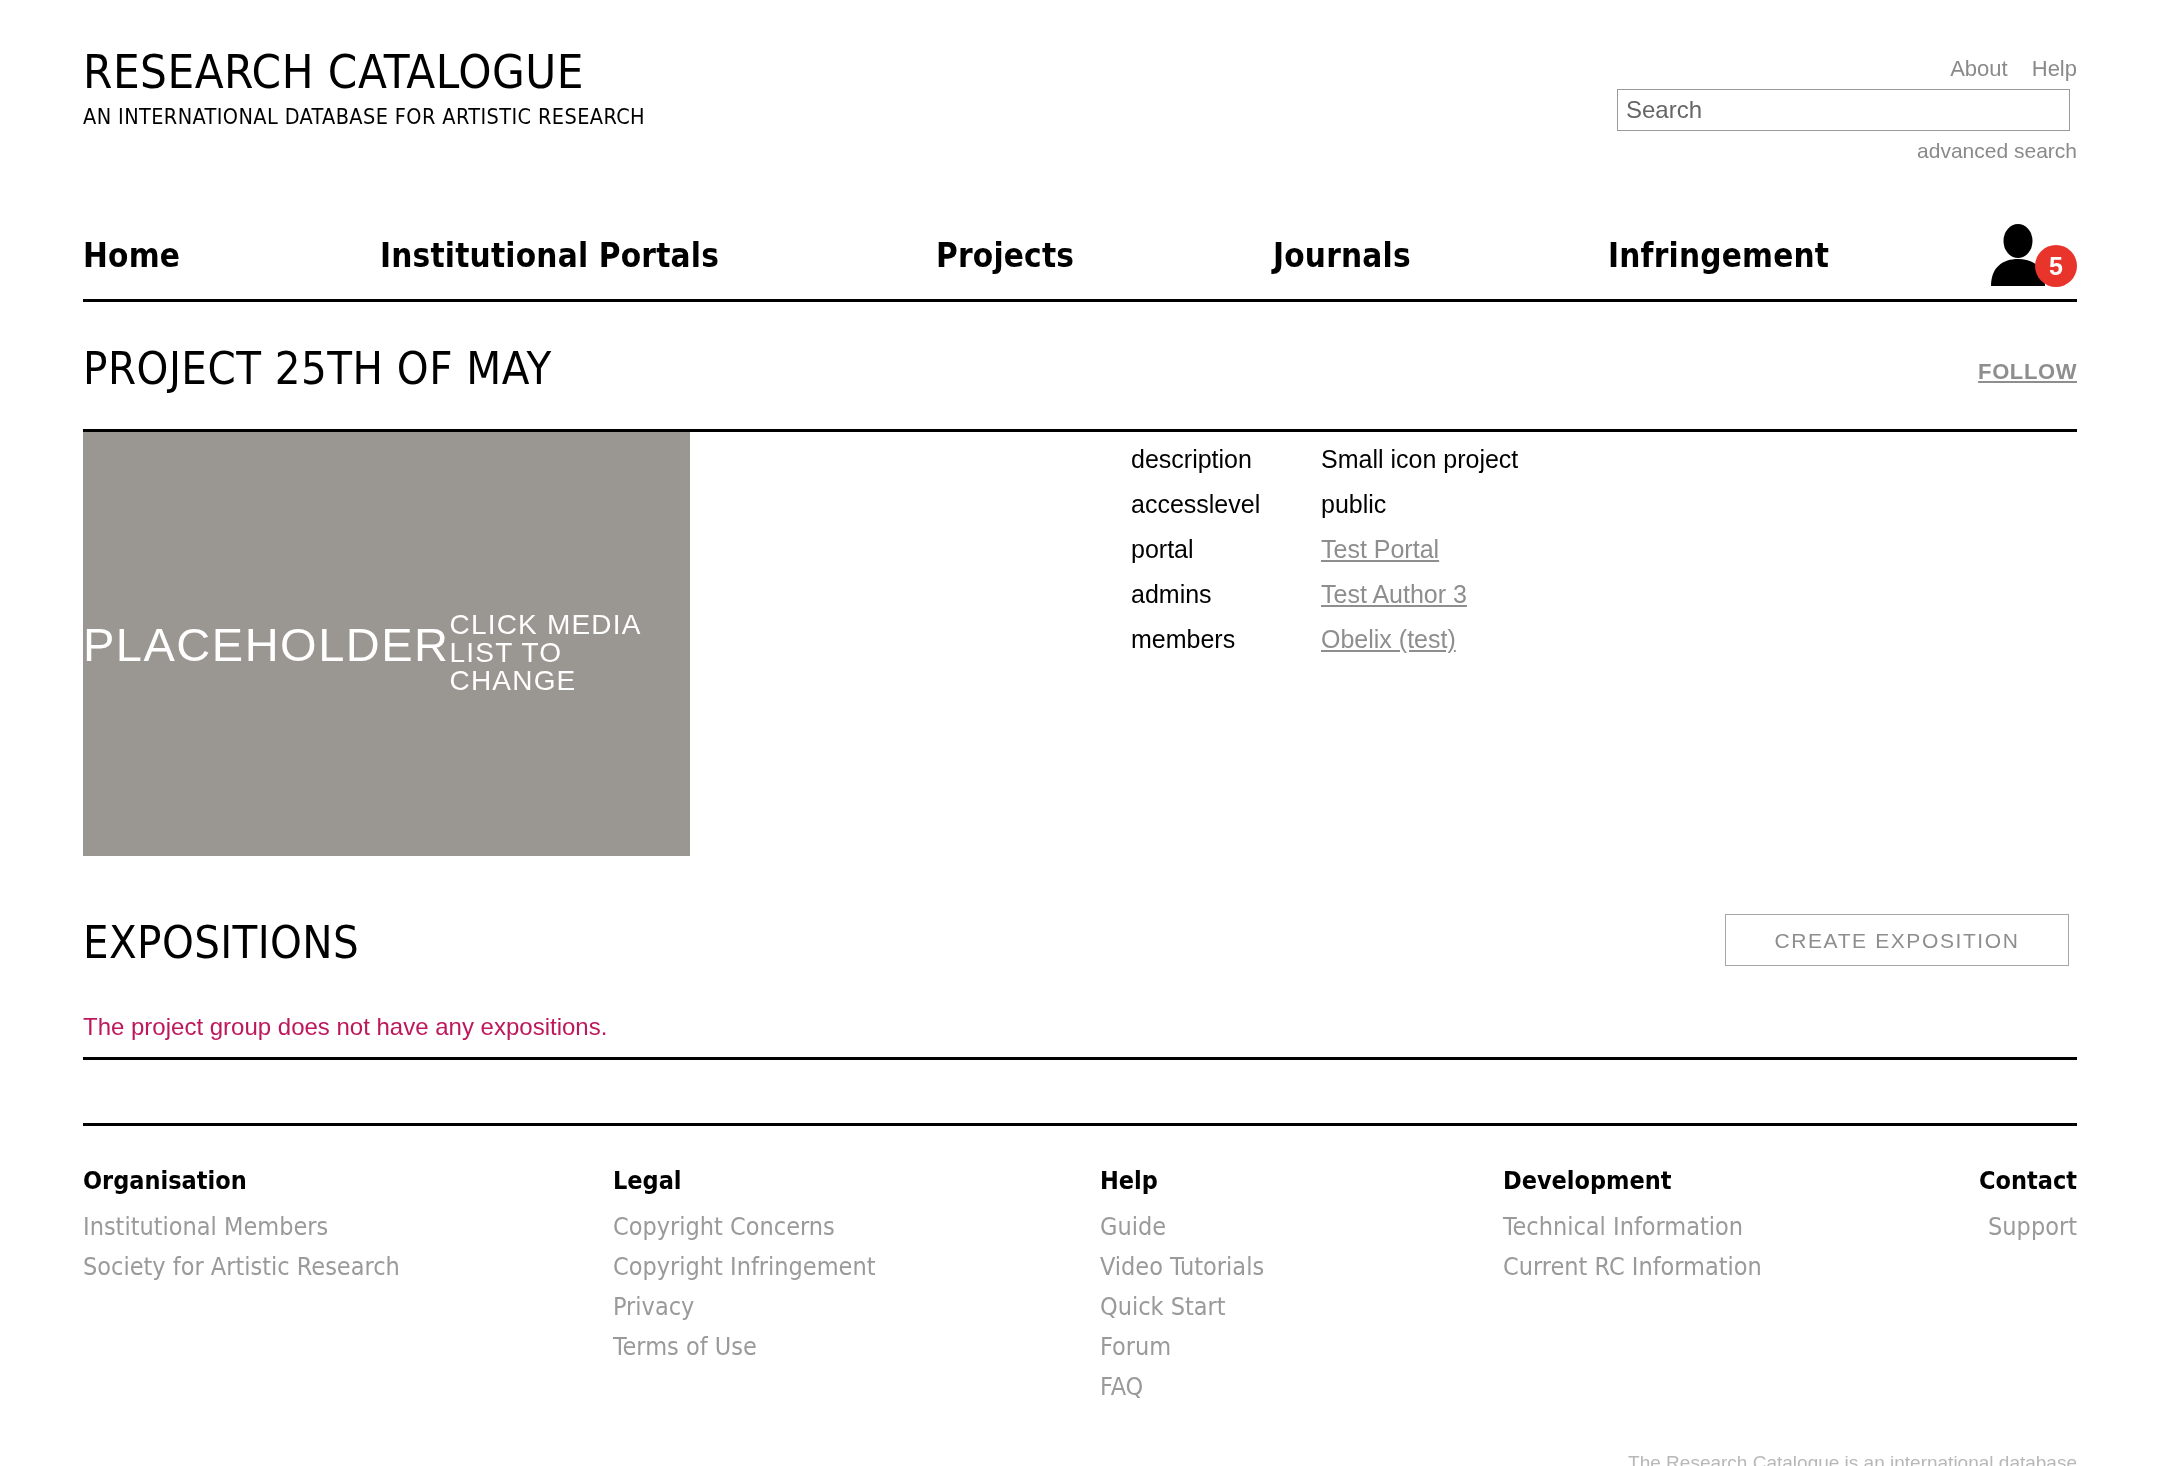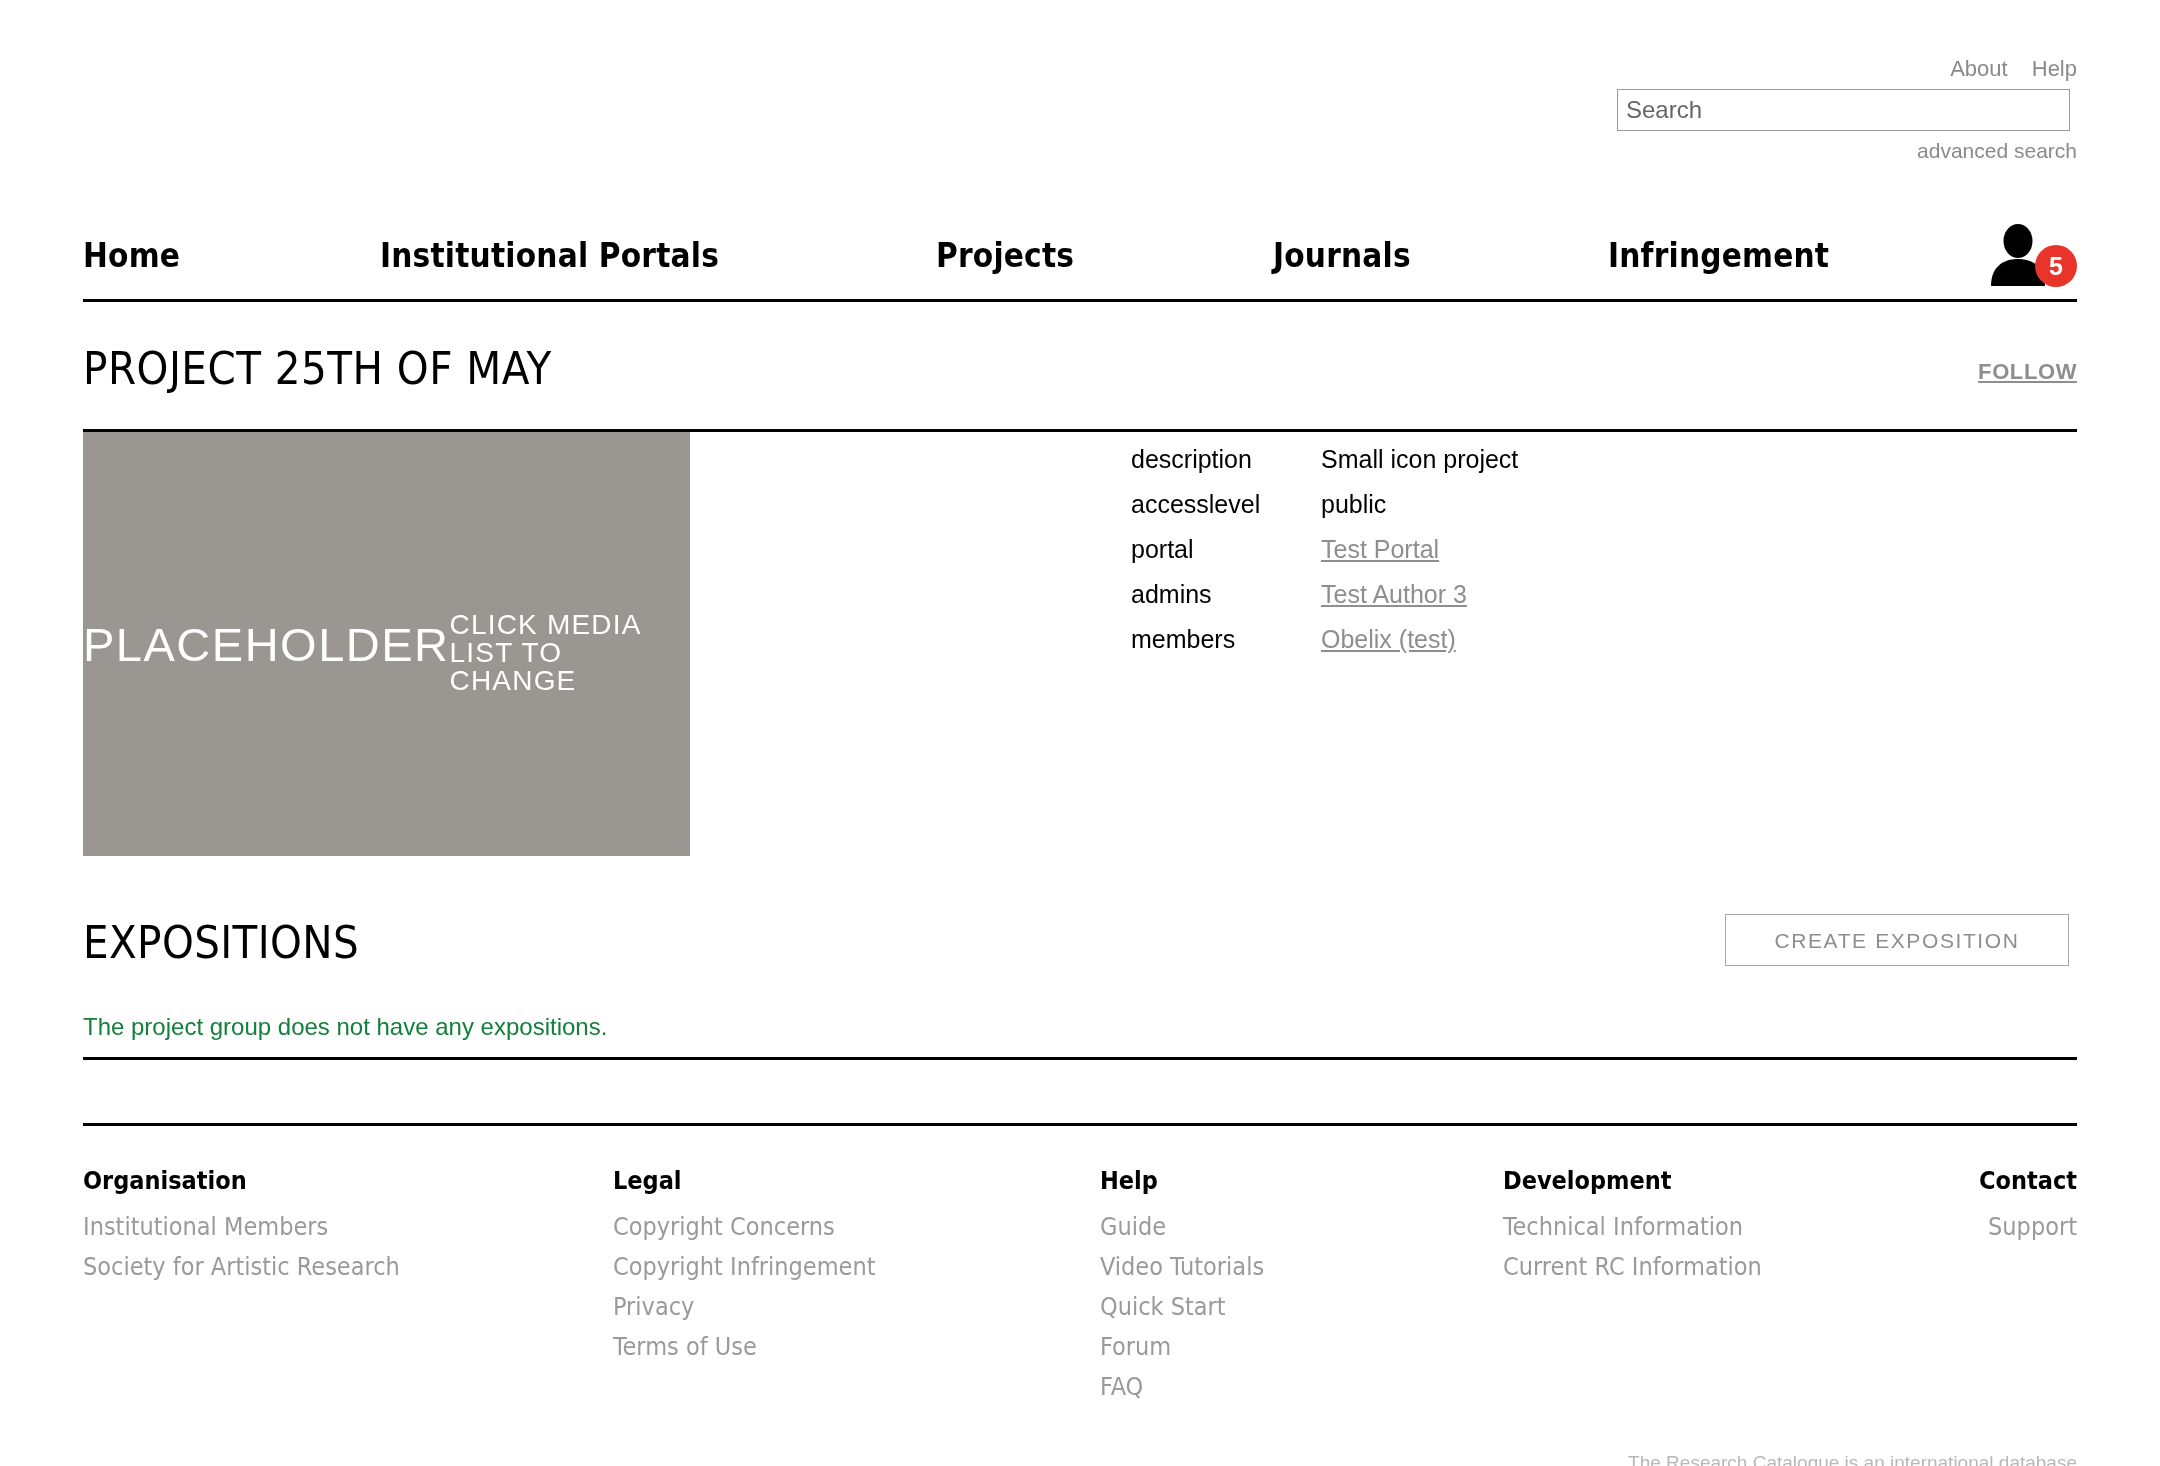--- a/index.html
+++ b/index.html
@@ -249,21 +249,21 @@
     color: #8e8e8e;
     font-family: "Liberation Sans", sans-serif;
     font-size: 21px;
     letter-spacing: 1.6px;
     cursor: pointer;
     line-height: 1;
   }
   .expo-empty {
     margin-top: 48px;
     font-size: 24px;
-    color: #15803d;
+    color: #be185d;
   }
 
   
   .footer-rule {
     margin-top: 63px;
     border-top: 3px solid #000;
   }
   .footer {
     position: relative;
     margin-top: 40px;
@@ -303,20 +303,24 @@
     color: #b8b8b8;
     white-space: nowrap;
   }
 </style>
 </head>
 <body>
 
 <div class="page">
 
   <div class="header">
+    <div class="brand">
+      <div class="brand-title">RESEARCH CATALOGUE</div>
+      <div class="brand-sub">AN INTERNATIONAL DATABASE FOR ARTISTIC RESEARCH</div>
+    </div>
 
     <div class="header-right">
       <div class="toplinks">
         <a>About</a>
         <a>Help</a>
       </div>
       <input class="search-box" type="text" placeholder="Search" style="">
       <a class="adv-search">advanced search</a>
     </div>
   </div>

